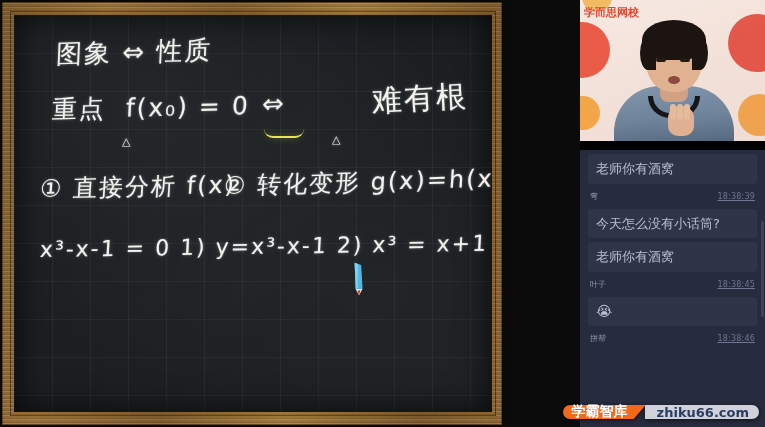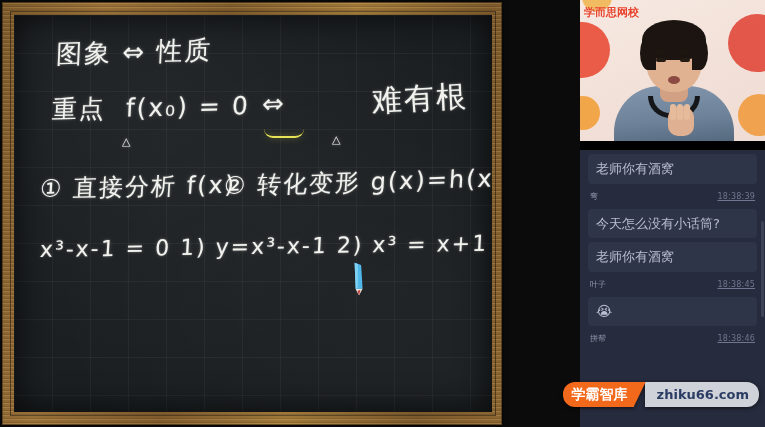--- a/index.html
+++ b/index.html
@@ -128,22 +128,22 @@
   .msg-meta { display:flex; justify-content:space-between; align-items:center;
               padding:7px 2px 3px 2px; color:#7f879e; font-size:8px;
               font-family:"DejaVu Sans","Liberation Sans",sans-serif; }
   .msg-user { color:#8d94ab; }
   .msg-time { color:#6e7690; letter-spacing:.2px;text-decoration:underline; }
 
   #chat-scrollbar { position:absolute; right:1px; top:80px; width:3px; height:96px;
                     background:#3d4459; border-radius:2px; }
 
   
-  #watermark { position:absolute; right:6px; bottom:20px; display:flex; align-items:stretch;
-               height:25px; z-index:40; filter:drop-shadow(0 1px 2px rgba(0,0,0,.6)); }
+  #watermark { position:absolute; right:6px; bottom:8px; display:flex; align-items:stretch;
+               height:14px; z-index:40; filter:drop-shadow(0 1px 2px rgba(0,0,0,.6)); }
   #wm-left { background:#f2691b; color:#fff; font-weight:bold; font-size:14px;
              padding:0 6px 0 9px; display:flex; align-items:center;
              border-radius:12px 0 0 12px; letter-spacing:0px;
              font-family:"DejaVu Sans","Liberation Sans",sans-serif; }
   #wm-notch { width:12px; background:#f2691b;
               clip-path:polygon(0 0, 100% 0, 0 100%); }
   #wm-right { background:#cfd2d8; color:#2b3c63; font-size:13px; font-weight:bold;
               padding:0 10px 0 12px; display:flex; align-items:center;
               border-radius:0 12px 12px 0; margin-left:-1px;
               font-family:"DejaVu Sans","Liberation Sans",sans-serif; }

